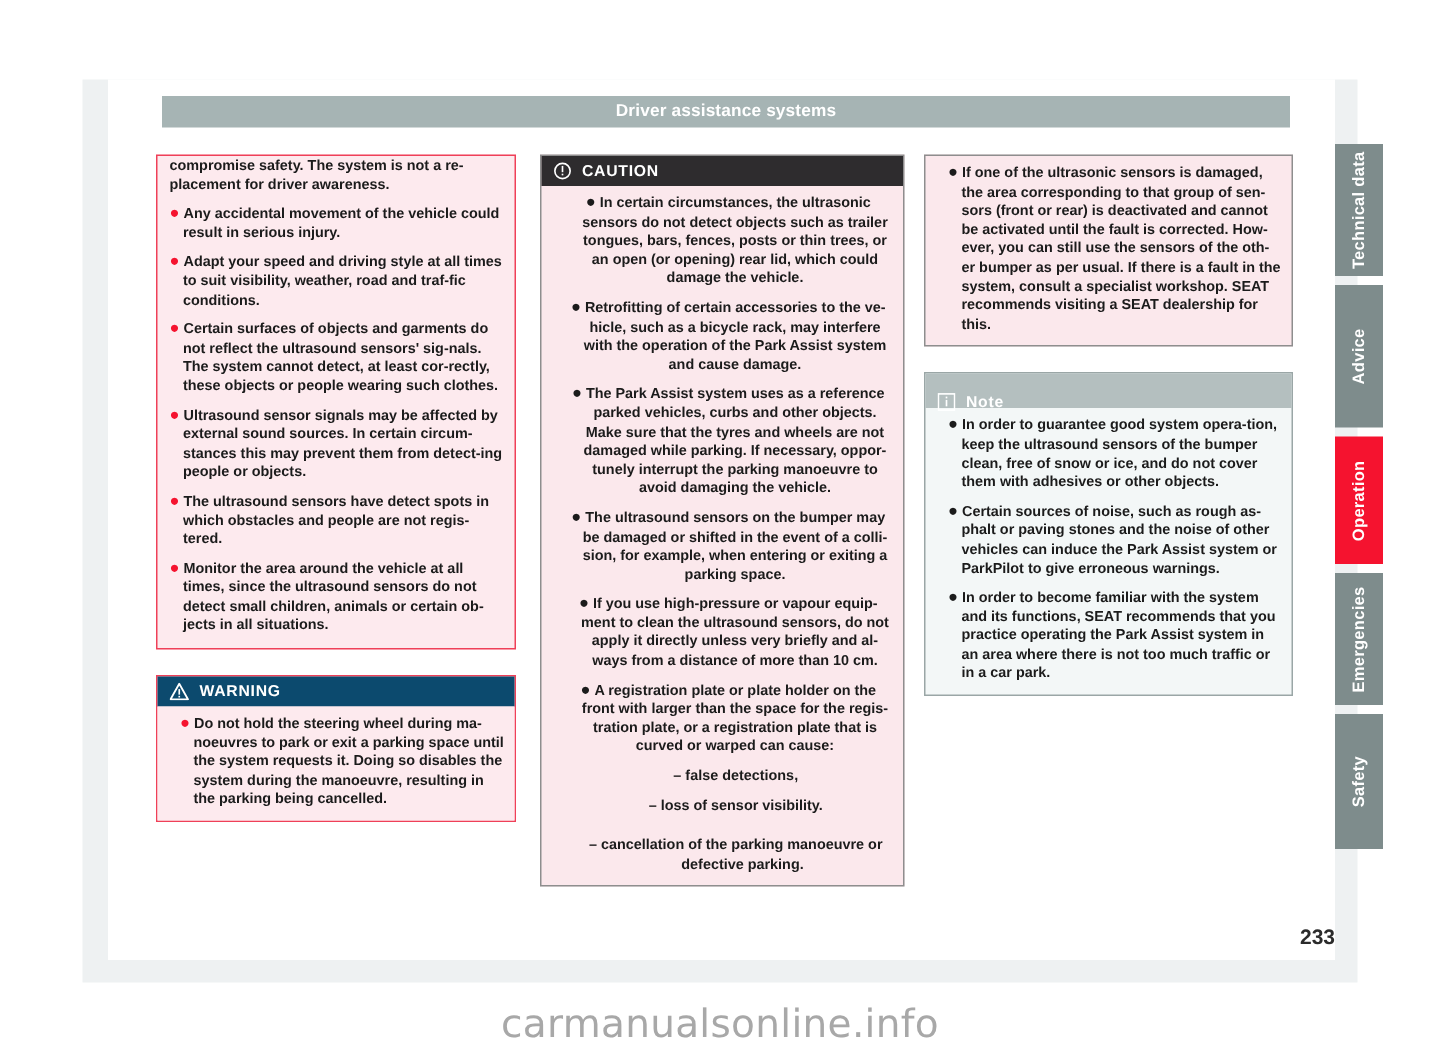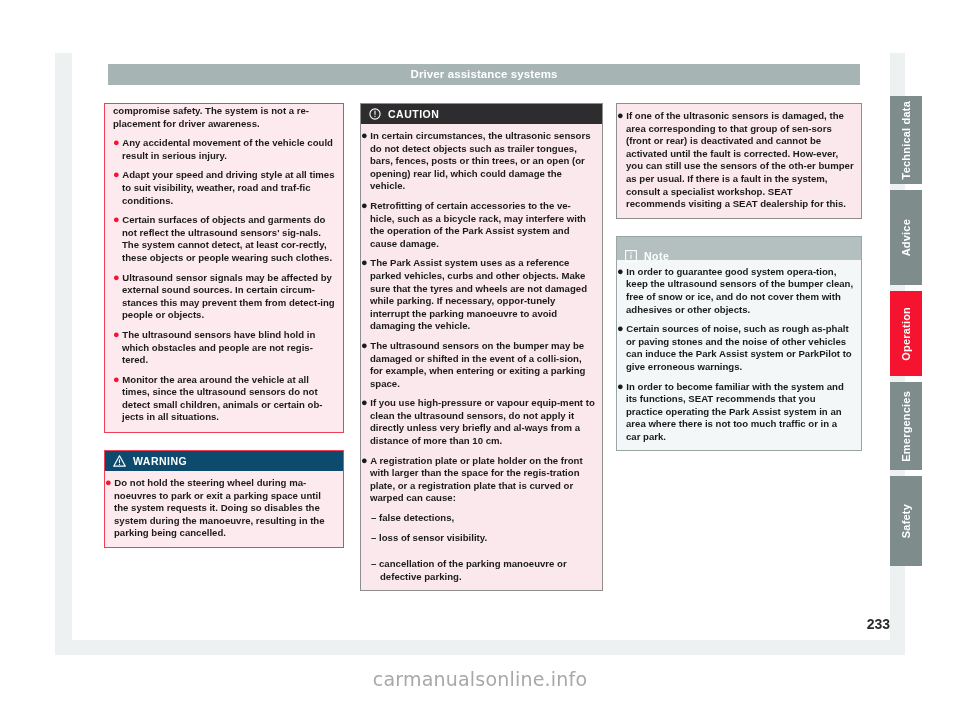--- a/index.html
+++ b/index.html
@@ -65,21 +65,21 @@
   #col-3 { left: 616px; width: 246px; }
 
   
   .box { margin-bottom: 17px; }
 
   .box-body {
     font-size: 9.6px;
     line-height: 12.6px;
     font-weight: bold;
     color: #1b1b1b;
-    padding: 6px 7px 7px 0;
+    padding: 6px 7px 7px 15px;
     box-sizing: border-box;
   }
 
   
   .box-warning-plain {
     border: 1.5px solid #ef4058;
     background: #fdeaee;
   }
   .box-warning-plain .box-body { padding: 1px 8px 8px 8px; }
 
@@ -99,20 +99,21 @@
   .box-warning {
     border: 1.5px solid #ef4058;
     background: #fdeaee;
   }
   .box-warning .box-body { background: #fdeaee; }
 
   
   .box-caution {
     border: 1.5px solid #8e8e8e;
     background: #fbe8ec;
+    text-align: center;
   }
   .ctitle {
     background: #2e2c2e;
     color: #ffffff;
     font-size: 10.5px;
     font-weight: bold;
     letter-spacing: .5px;
     padding: 4px 8px 4px 8px;
     display: flex;
     align-items: center;
@@ -230,21 +231,21 @@
     font-weight: bold;
     color: #2b2b2b;
   }
 
   
   #watermark {
     position: absolute;
     left: 0; top: 668px;
     width: 960px;
     text-align: center;
-    font-size: 19px;
+    font-size: 26px;
     color: #a8a8a8;
     letter-spacing: .2px;
     font-family: "DejaVu Sans", sans-serif;
   }
 </style>
 </head>
 <body>
 
 <div id="viewer">
 
@@ -256,21 +257,21 @@
 
   <div class="col" id="col-1">
 
     <div class="box box-warning-plain">
       <div class="box-body">
         <p class="para">compromise safety. The system is not a re-placement for driver awareness.</p>
         <p class="bullet"><span class="bdot">●</span>&nbsp;<span>Any accidental movement of the vehicle could result in serious injury.</span></p>
         <p class="bullet"><span class="bdot">●</span>&nbsp;<span>Adapt your speed and driving style at all times to suit visibility, weather, road and traf-fic conditions.</span></p>
         <p class="bullet"><span class="bdot">●</span>&nbsp;<span>Certain surfaces of objects and garments do not reflect the ultrasound sensors' sig-nals. The system cannot detect, at least cor-rectly, these objects or people wearing such clothes.</span></p>
         <p class="bullet"><span class="bdot">●</span>&nbsp;<span>Ultrasound sensor signals may be affected by external sound sources. In certain circum-stances this may prevent them from detect-ing people or objects.</span></p>
-        <p class="bullet"><span class="bdot">●</span>&nbsp;<span>The ultrasound sensors have blind hold in which obstacles and people are not regis-tered.</span></p>
+        <p class="bullet"><span class="bdot">●</span>&nbsp;<span>The ultrasound sensors have detect spots in which obstacles and people are not regis-tered.</span></p>
         <p class="bullet"><span class="bdot">●</span>&nbsp;<span>Monitor the area around the vehicle at all times, since the ultrasound sensors do not detect small children, animals or certain ob-jects in all situations.</span></p>
       </div>
     </div>
 
     <div class="box box-warning">
       <div class="wtitle">
         <span class="icon-tri">
           <svg width="13" height="12" viewBox="0 0 13 12">
             <path d="M6.5 0.8 L12.3 11.2 L0.7 11.2 Z" fill="none" stroke="#ffffff" stroke-width="1.2" stroke-linejoin="round"></path>
             <rect x="5.95" y="4.4" width="1.1" height="3.7" fill="#ffffff"></rect>

